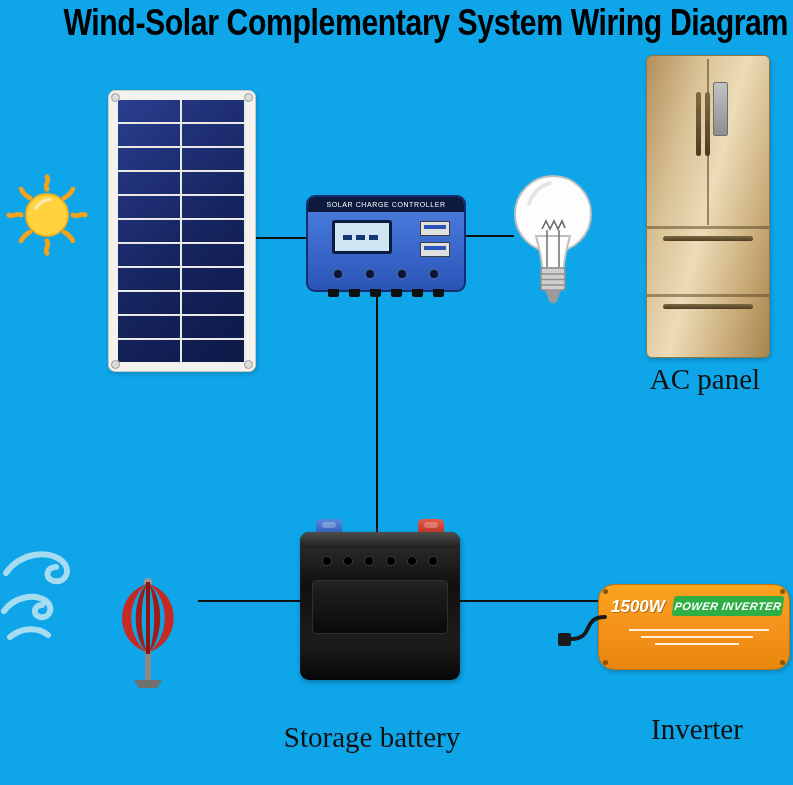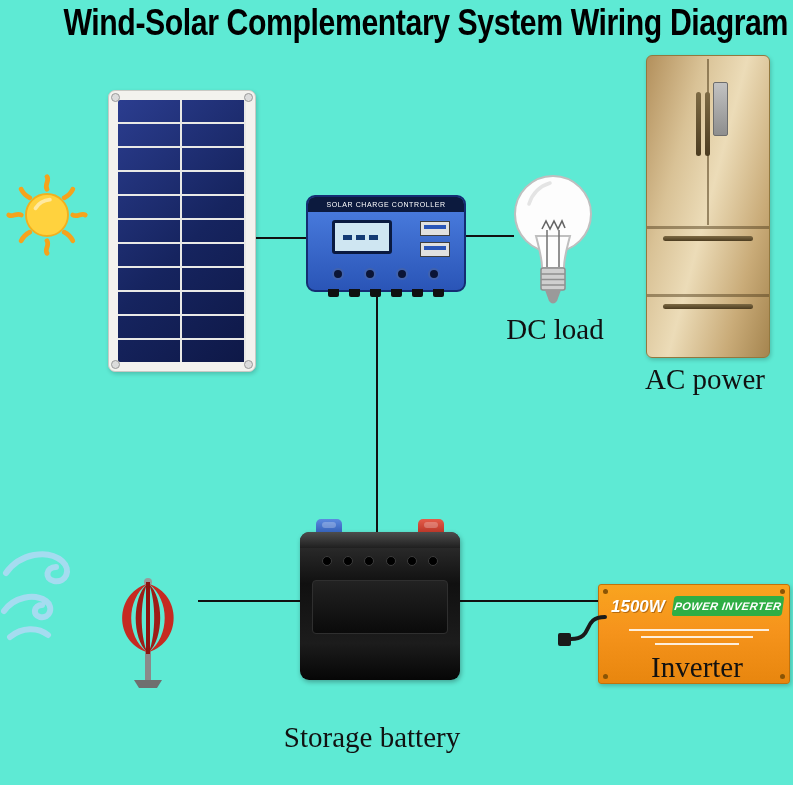--- a/index.html
+++ b/index.html
@@ -1,16 +1,16 @@
 <!DOCTYPE html>
 <html style="--wire: #111111; --solar-cell-blue: #1b2a6e; --controller-blue: #3565cc; --turbine-red: #c62a22; --wind-swirl-blue: #a5dcf0; --inverter-orange: #f6941c; --inverter-green: #2fae45; --fridge-champagne: #d6bd90; --battery-black: #151515; --sun-yellow: #ffd23e; --sun-ray-orange: #f5a31c;"><head>
 <meta charset="utf-8">
 <style>
   html,body{margin:0;padding:0;background:#fff;}
-  .stage{position:relative;width:793px;height:785px;background:#5eead4;overflow:hidden;
+  .stage{position:relative;width:793px;height:785px;background:#0ea5e9;overflow:hidden;
          font-family:"Liberation Sans",sans-serif;}
 
   
   .title{position:absolute;top:2px;left:0;width:100%;text-align:center;margin:0;
          font-family:"Liberation Sans",sans-serif;font-weight:bold;font-size:36px;
          color:#000;transform:scaleX(.84);transform-origin:center;white-space:nowrap;
          letter-spacing:-.5px;}
 
   
   .wire{position:absolute;background:var(--wire,#111);}
@@ -89,21 +89,21 @@
     border:1px solid #2f2f2f;background:linear-gradient(#222,#0a0a0a);}
 
   
   .turbine-svg{position:absolute;left:88px;top:572px;width:120px;height:118px;}
   .turbine-blade{fill:var(--turbine-red,#c62a22);}
   .turbine-blade-dark{fill:#9e1d17;}
   .swirl-svg{position:absolute;left:0px;top:545px;width:84px;height:104px;}
   .swirl{stroke:var(--wind-swirl-blue,#a5dcf0);stroke-width:6;fill:none;stroke-linecap:round;}
 
   
-  .inverter{position:absolute;left:598px;top:584px;width:192px;height:100px;border-radius:3px;
+  .inverter{position:absolute;left:598px;top:584px;width:192px;height:86px;border-radius:16px;
     background:linear-gradient(#f9a41f,var(--inverter-orange,#f6941c) 45%,#e8860e);
     border:1px solid #c2720a;box-sizing:border-box;box-shadow:1px 2px 4px rgba(0,0,0,.22);}
   .inv-power{position:absolute;left:12px;top:12px;color:#fff;font-weight:bold;font-style:italic;
     font-size:17px;text-shadow:1px 1px 0 rgba(120,60,0,.5);}
   .inv-name{position:absolute;left:74px;right:6px;top:11px;height:20px;border-radius:3px;
     background:var(--inverter-green,#2fae45);color:#fff;font-weight:bold;font-style:italic;
     font-size:11px;line-height:20px;text-align:center;transform:skewX(-8deg);letter-spacing:.5px;}
   .inv-line{position:absolute;height:2px;background:rgba(255,255,255,.85);}
   .inv-screw{position:absolute;width:5px;height:5px;border-radius:50%;background:#8a5405;}
   .inv-cable-svg{position:absolute;left:-44px;top:6px;width:52px;height:66px;}
@@ -239,18 +239,17 @@
     <div class="inv-name">POWER INVERTER</div>
     <div class="inv-line" style="left:30px;top:44px;width:140px"></div>
     <div class="inv-line" style="left:42px;top:51px;width:112px"></div>
     <div class="inv-line" style="left:56px;top:58px;width:84px"></div>
     <div class="inv-screw" style="left:4px;top:4px"></div>
     <div class="inv-screw" style="right:4px;top:4px"></div>
     <div class="inv-screw" style="left:4px;bottom:4px"></div>
     <div class="inv-screw" style="right:4px;bottom:4px"></div>
   </div>
 
-  <div class="label" style="left:493px;top:312px;width:124px">DC load</div>
-  <div class="label" style="left:640px;top:362px;width:130px">AC power</div>
+  <div class="label" style="left:640px;top:362px;width:130px">AC panel</div>
   <div class="label" style="left:242px;top:720px;width:260px">Storage battery</div>
-  <div class="label" style="left:612px;top:650px;width:170px">Inverter</div>
+  <div class="label" style="left:612px;top:712px;width:170px">Inverter</div>
 
 </div>
 
 </body></html>

